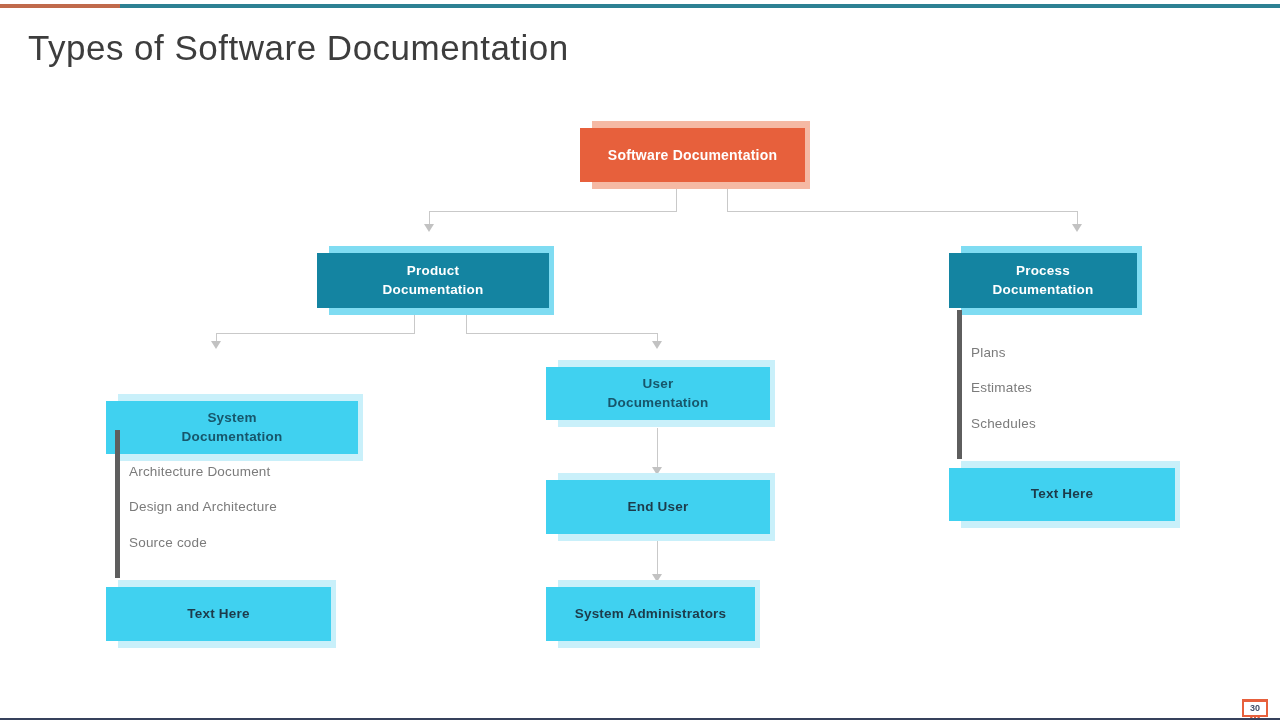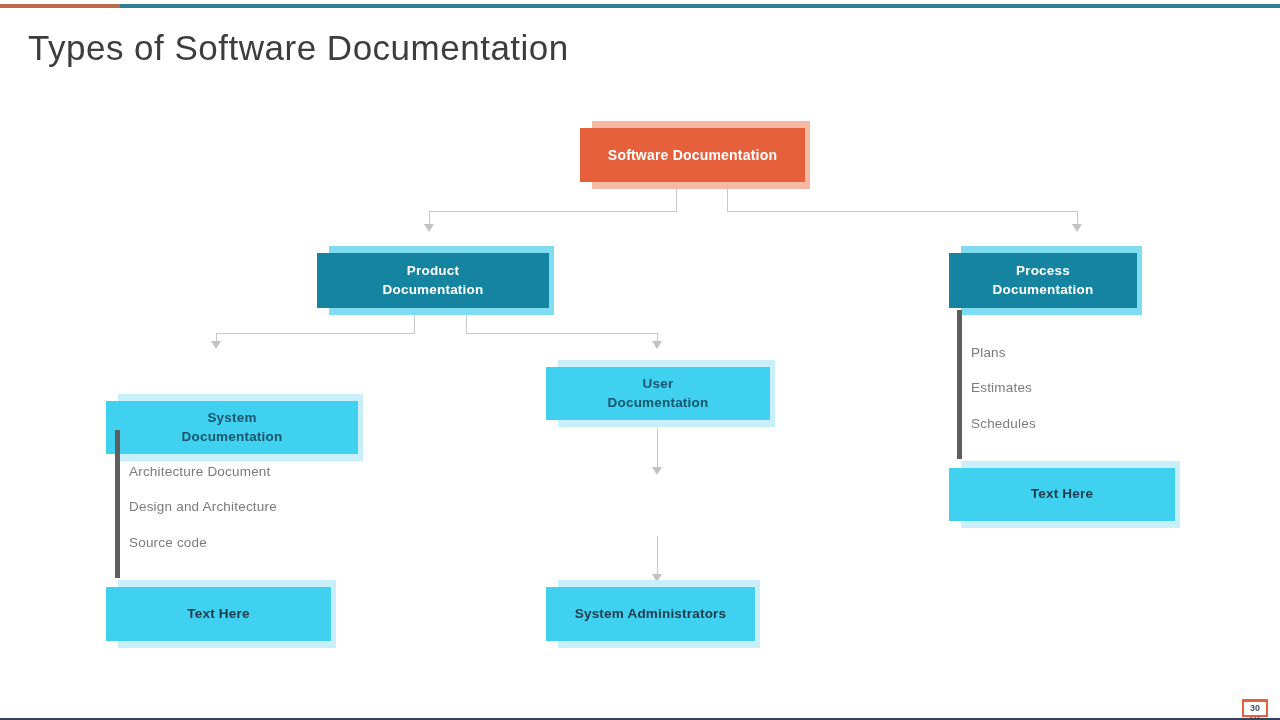--- a/index.html
+++ b/index.html
@@ -150,20 +150,25 @@
       </div>
   </div>
 
   <div class="node node--cyan" style="left:546px;top:367px;width:224px;height:53px;">
     <div class="face">
         <span class="label">User
 Documentation</span>
       </div>
   </div>
 
+  <div class="node node--cyan node--leaf" style="left:546px;top:480px;width:224px;height:54px;">
+    <div class="face">
+        <span class="label">End User</span>
+      </div>
+  </div>
 
   <div class="node node--cyan node--leaf" style="left:546px;top:587px;width:209px;height:54px;">
     <div class="face">
         <span class="label">System Administrators</span>
       </div>
   </div>
 
   <div class="node node--cyan node--leaf" style="left:106px;top:587px;width:225px;height:54px;">
     <div class="face">
         <span class="label">Text Here</span>

